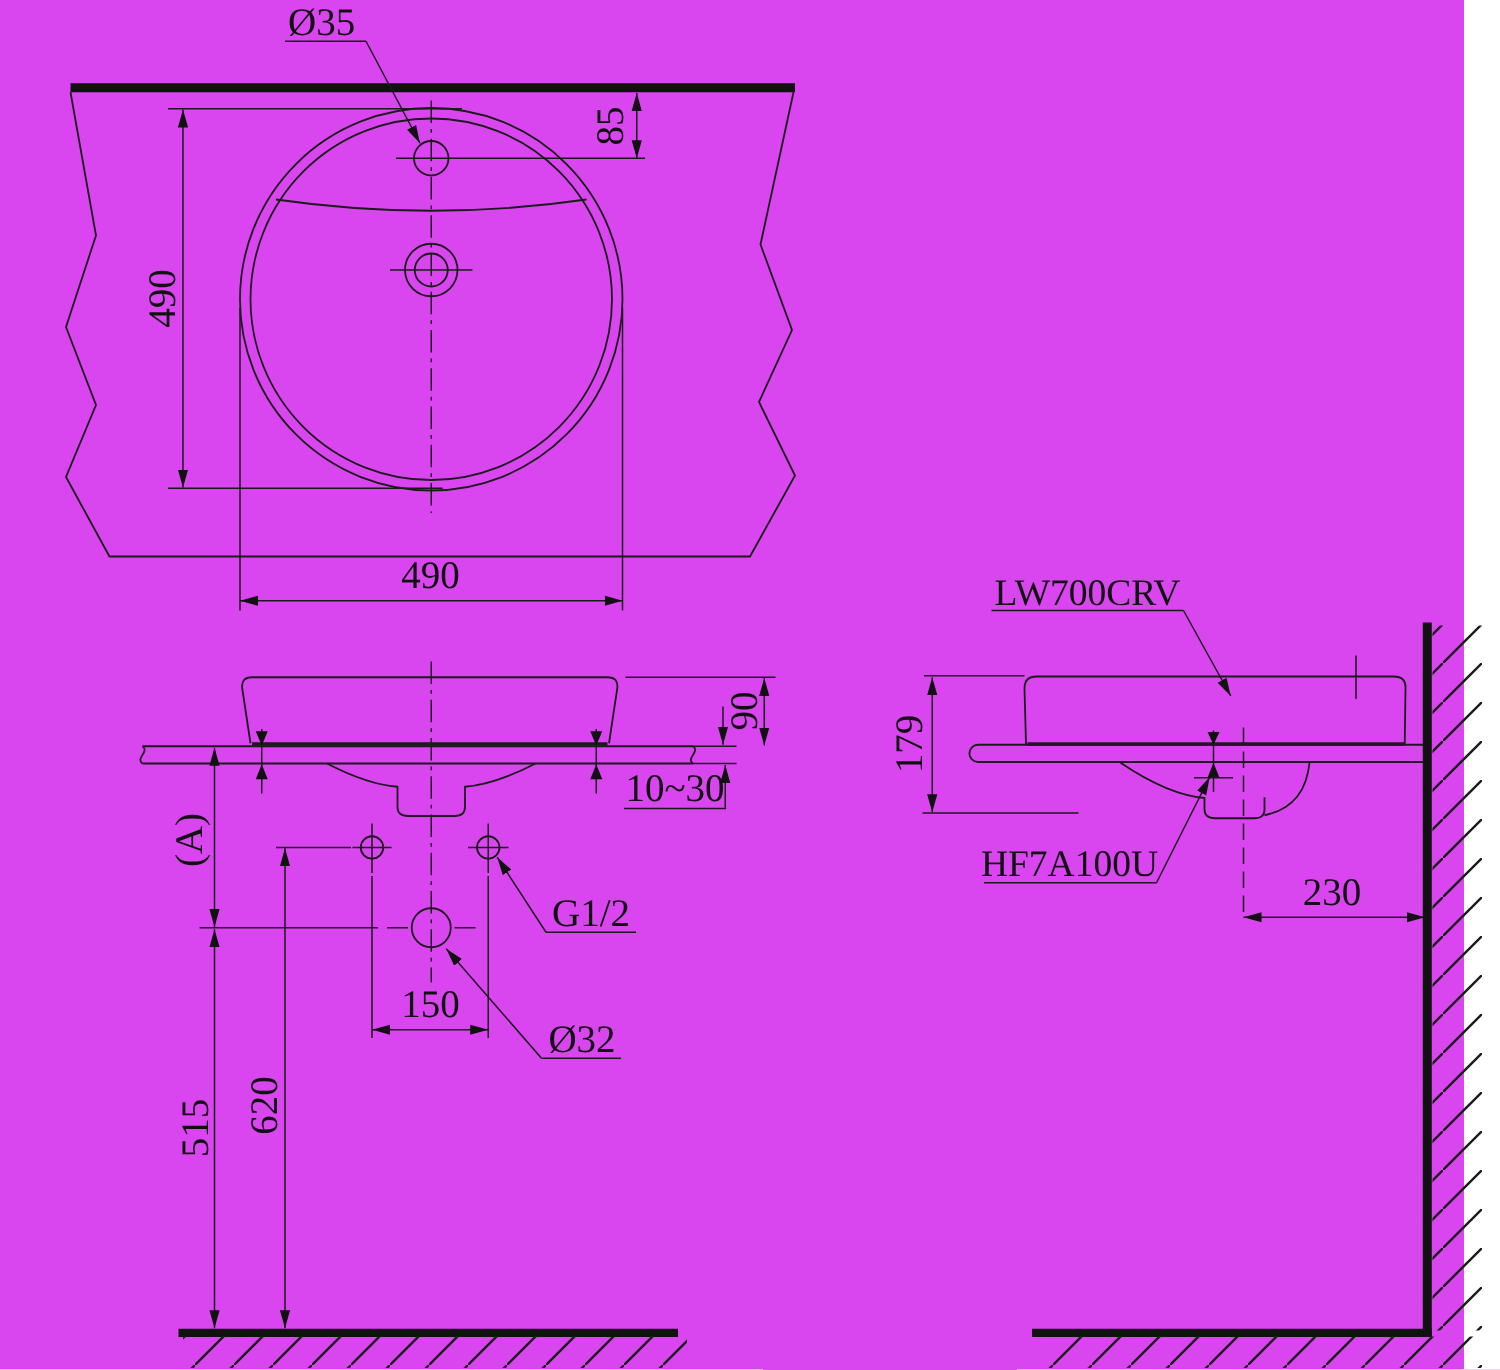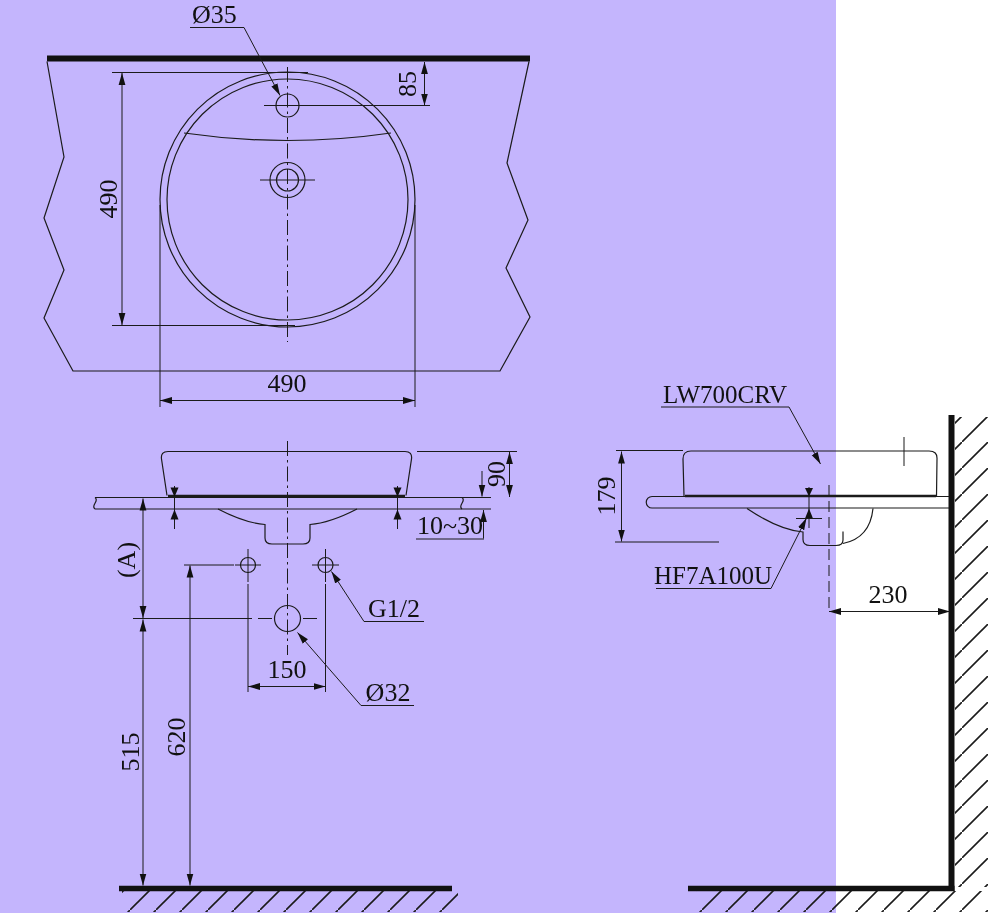--- a/index.html
+++ b/index.html
@@ -1,16 +1,16 @@
 <!DOCTYPE html>
 <html><head>
 <meta charset="utf-8">
 <style>
   html, body { margin: 0; padding: 0; background: #ffffff; }
-  .stage { width: 836px; height: 913px; position: relative; background: #c4b5fd; }
+  .stage { width: 976px; height: 913px; position: relative; background: #d946ef; }
   svg { display: block; }
   .thin  { stroke: #1b1b1b; stroke-width: 1.2; fill: none; }
   .hair  { stroke: #1b1b1b; stroke-width: 1;   fill: none; }
   .thick { stroke: #111;    stroke-width: 6;   fill: none; }
   .floorline { stroke: #111; stroke-width: 5.5; fill: none; }
   .base  { stroke: #1b1b1b; stroke-width: 2.4; fill: none; }
   .cl    { stroke: #1b1b1b; stroke-width: 1; fill: none; stroke-dasharray: 15 4 2.5 4; }
   .dash  { stroke: #1b1b1b; stroke-width: 1; fill: none; stroke-dasharray: 11 5; }
   .dim   { stroke: #1b1b1b; stroke-width: 1; fill: none; }
   .tri   { fill: #111; stroke: none; }

